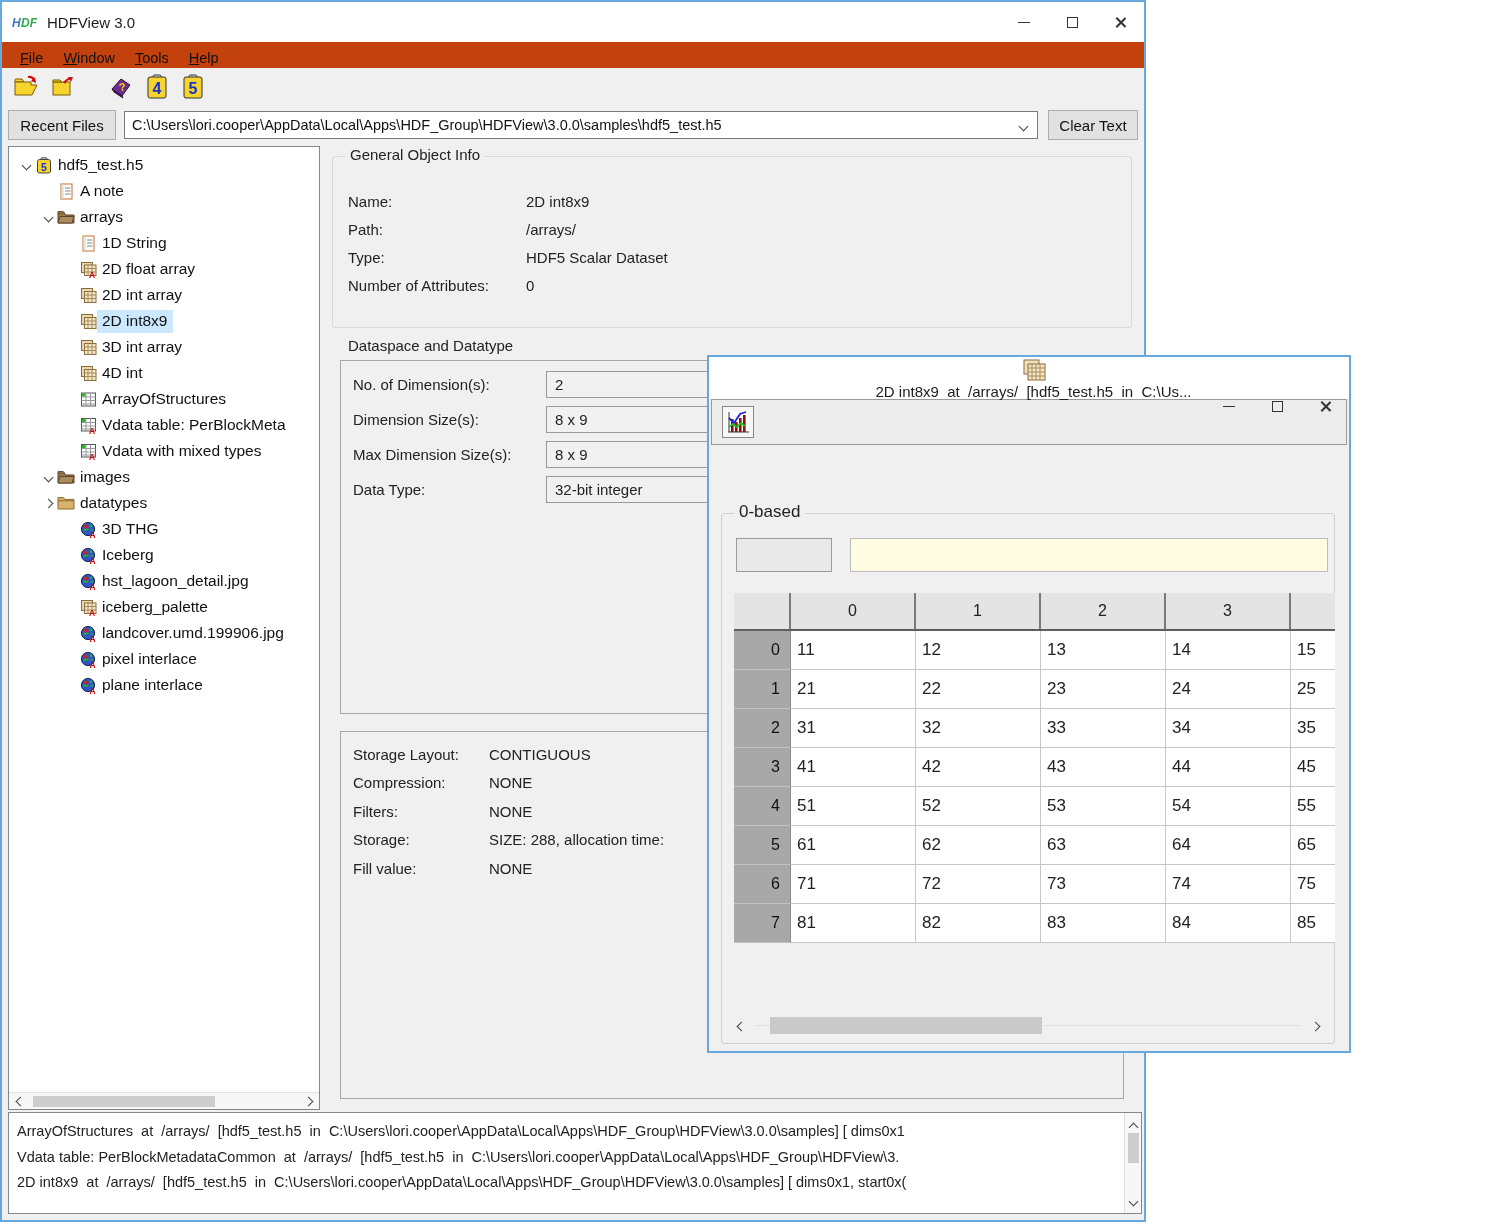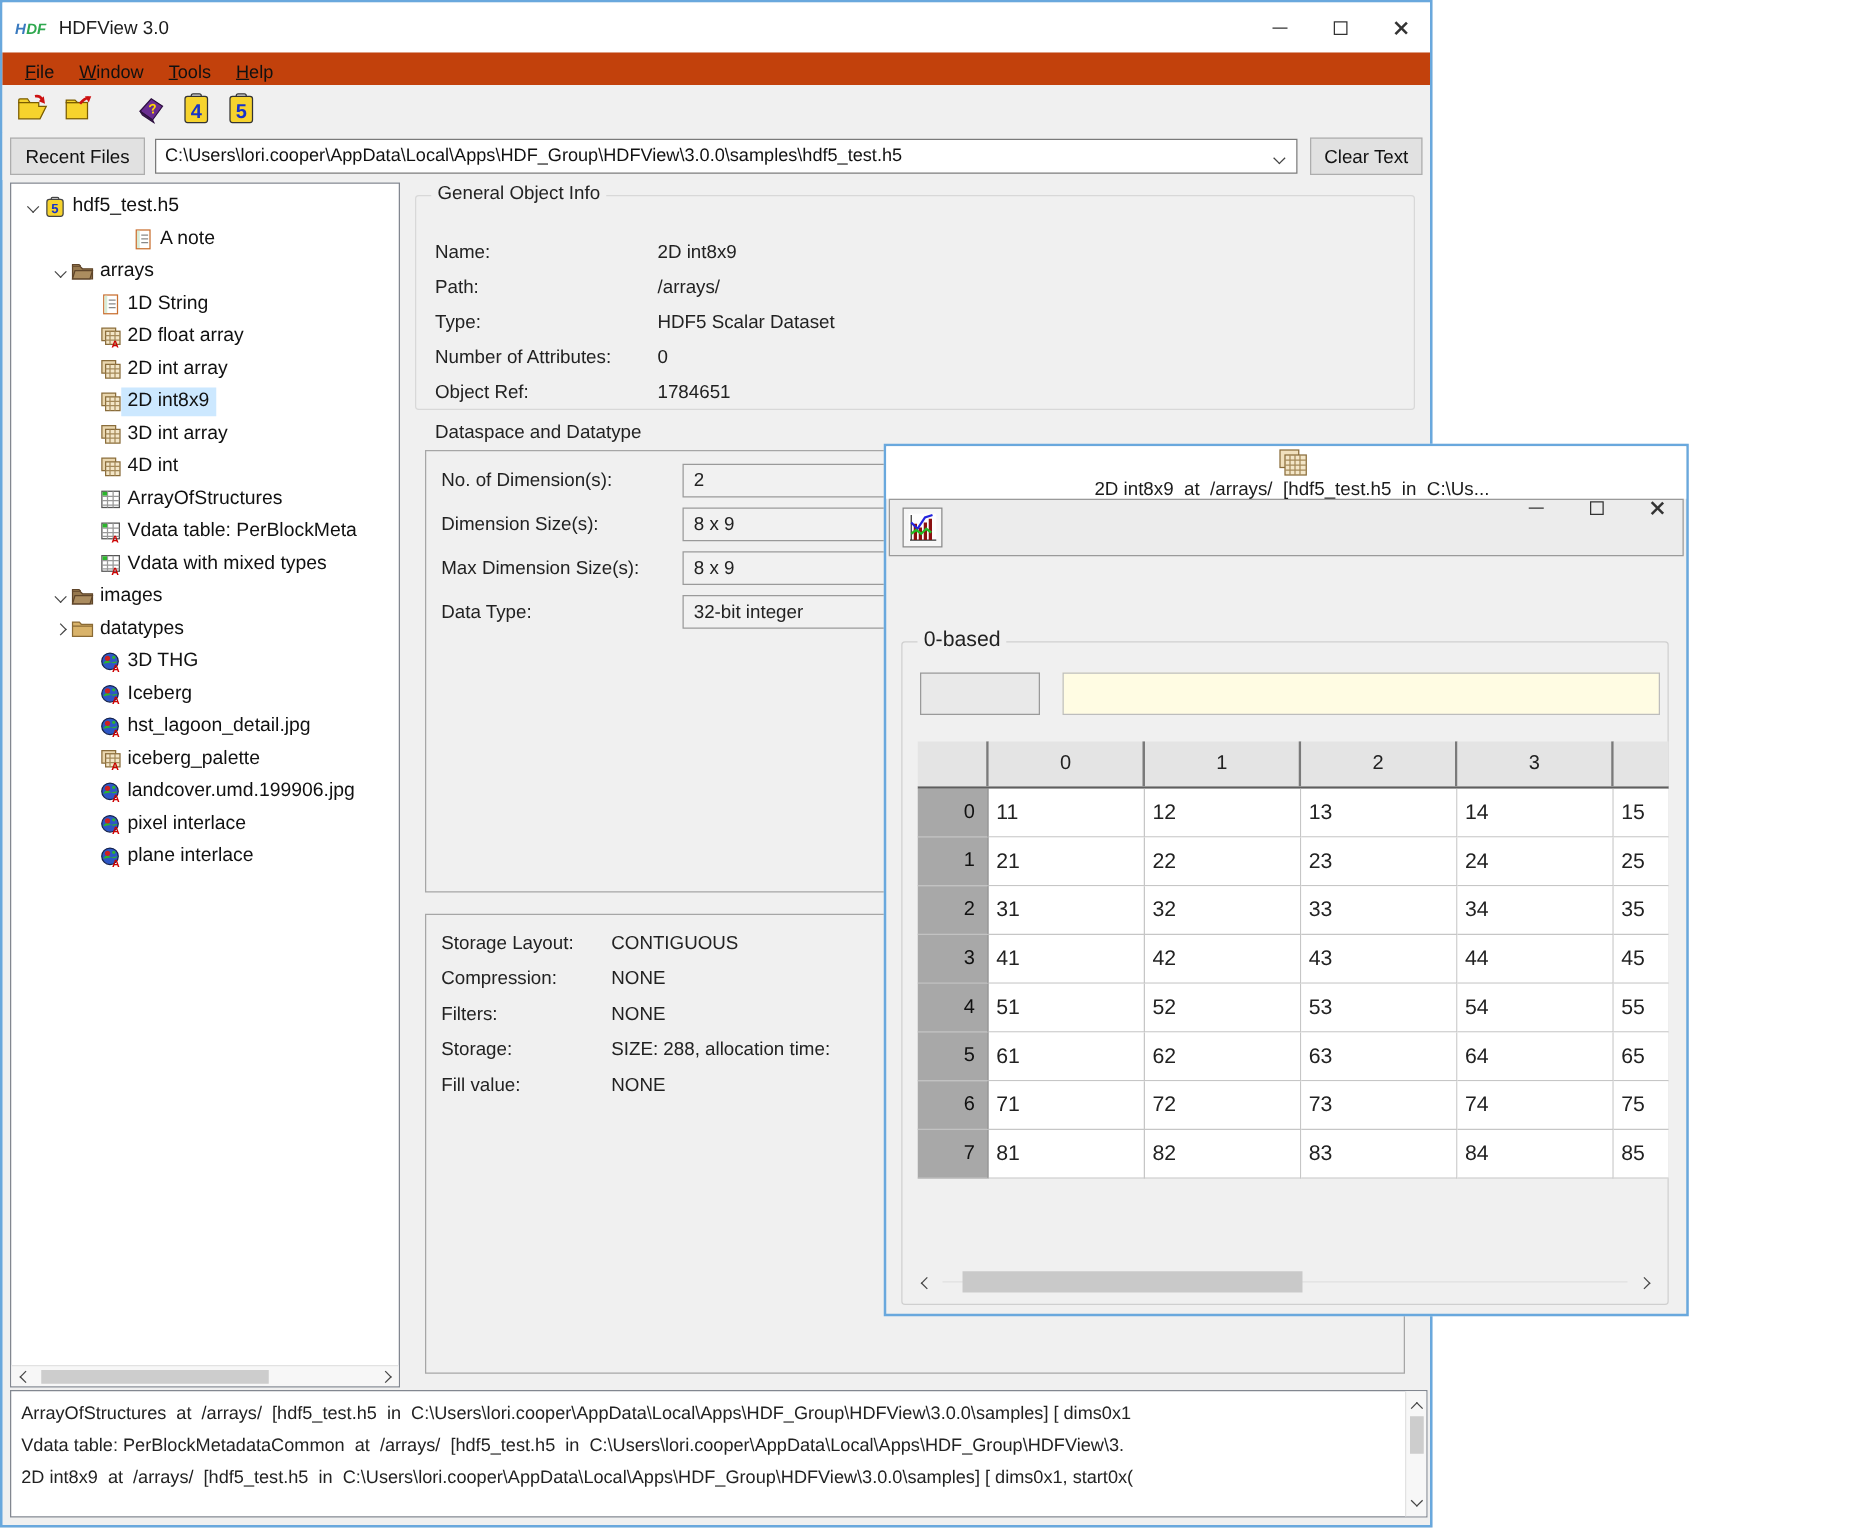--- a/index.html
+++ b/index.html
@@ -219,21 +219,21 @@
             </span>
             <span class="t-icon">
               <svg width="16" height="17" viewBox="0 0 16 17">
                 <rect x="5" y="0.8" width="6" height="3.4" rx="1" fill="#e5e5e5" stroke="#444"></rect>
                 <rect x="1.5" y="2.5" width="13" height="13.5" rx="2" fill="#f6d32d" stroke="#444"></rect>
                 <text x="8" y="13.5" text-anchor="middle" font-size="10.5" font-weight="bold" fill="#1733c9">5</text>
               </svg>
             </span>
             <span class="t-label">hdf5_test.h5</span>
           </div>
-          <div class="tree-row" style="padding-left: 30px; margin-left: 48px;">
+          <div class="tree-row" style="padding-left: 30px;">
             <span class="chev-slot"></span>
             <span class="t-icon">
               <svg width="15" height="17" viewBox="0 0 15 17">
                 <rect x="2" y="1" width="11" height="15" fill="#fff" stroke="#c96f2f"></rect>
                 <rect x="2.6" y="1.6" width="2.2" height="13.8" fill="#d7ecd7"></rect>
                 <line x1="6" y1="5" x2="11.5" y2="5" stroke="#888"></line>
                 <line x1="6" y1="8" x2="11.5" y2="8" stroke="#888"></line>
                 <line x1="6" y1="11" x2="11.5" y2="11" stroke="#888"></line>
               </svg>
             </span>
@@ -495,24 +495,20 @@
               <span class="info-label">Path:</span>
               <span class="info-value">/arrays/</span>
             </div>
             <div class="info-row">
               <span class="info-label">Type:</span>
               <span class="info-value">HDF5 Scalar Dataset</span>
             </div>
             <div class="info-row">
               <span class="info-label">Number of Attributes:</span>
               <span class="info-value">0</span>
-            </div>
-            <div class="info-row">
-              <span class="info-label">Object Ref:</span>
-              <span class="info-value">1784651</span>
             </div>
           </div>
       </div>
 
       <div class="groupbox" style="left:0;top:200px;width:800px;height:372px;border-color:transparent;">
         <span class="legend" style="top:-10px;left:10px;">Dataspace and Datatype</span>
       </div>
       <div class="sunken" style="left:8px;top:214px;width:784px;height:354px;" id="dataspace-box">
           <div class="ds-row" style="top: 10px;">
             <span class="ds-label">No. of Dimension(s):</span>

